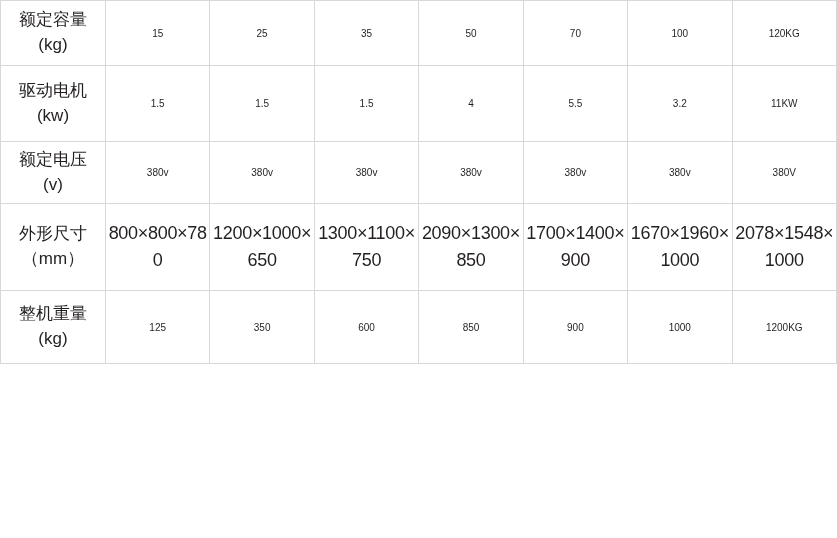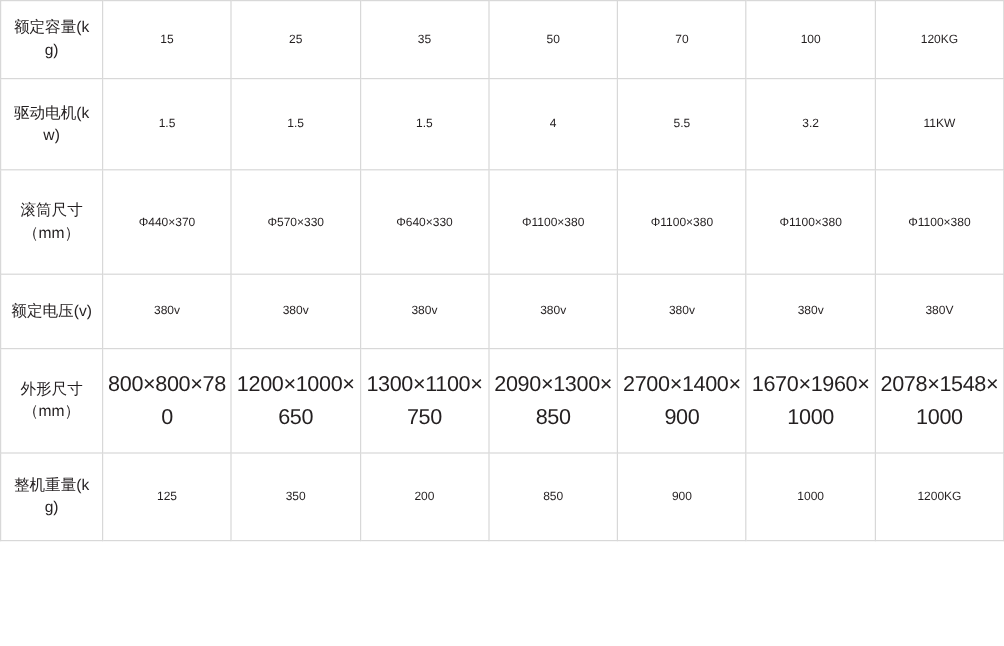--- a/index.html
+++ b/index.html
@@ -25,22 +25,22 @@
     vertical-align: middle;
     font-size: 13px;
     line-height: 1.5;
     color: #231f20;
     padding: 2px 1px;
     word-break: break-all;
     overflow: hidden;
   }
   .spec-table td.label {
     width: 70px;
-    font-size: 13px;
-    padding: 2px 7px;
+    font-size: 17px;
+    padding: 2px 17px;
     line-height: 1.45;
   }
   .spec-table td.val {
     font-size: 10px;
   }
   .spec-table tr.r1 td { height: 60px; }
   .spec-table tr.r2 td { height: 71px; }
   .spec-table tr.r3 td { height: 82px; }
   .spec-table tr.r4 td { height: 57px; }
   .spec-table tr.r5 td { height: 82px; }
@@ -69,54 +69,44 @@
     <tr class="r2">
       <td class="label">驱动电机(kw)</td>
       <td class="val">1.5</td>
       <td class="val">1.5</td>
       <td class="val">1.5</td>
       <td class="val">4</td>
       <td class="val">5.5</td>
       <td class="val">3.2</td>
       <td class="val">11KW</td>
     </tr>
-    <tr class="r3">
-      <td class="label">滚筒尺寸（mm）</td>
-      <td class="val">Φ440×370</td>
-      <td class="val">Φ570×330</td>
-      <td class="val">Φ640×330</td>
-      <td class="val">Φ1100×380</td>
-      <td class="val">Φ1100×380</td>
-      <td class="val">Φ1100×380</td>
-      <td class="val">Φ1100×380</td>
-    </tr>
     <tr class="r4">
       <td class="label">额定电压(v)</td>
       <td class="val">380v</td>
       <td class="val">380v</td>
       <td class="val">380v</td>
       <td class="val">380v</td>
       <td class="val">380v</td>
       <td class="val">380v</td>
       <td class="val">380V</td>
     </tr>
     <tr class="r6 dims">
       <td class="label">外形尺寸（mm）</td>
       <td class="val">800×800×780</td>
       <td class="val">1200×1000×650</td>
       <td class="val">1300×1100×750</td>
       <td class="val">2090×1300×850</td>
-      <td class="val">2700×1400×900</td>
+      <td class="val">1700×1400×900</td>
       <td class="val">1670×1960×1000</td>
       <td class="val">2078×1548×1000</td>
     </tr>
     <tr class="r7">
       <td class="label">整机重量(kg)</td>
       <td class="val">125</td>
       <td class="val">350</td>
-      <td class="val">200</td>
+      <td class="val">600</td>
       <td class="val">850</td>
       <td class="val">900</td>
       <td class="val">1000</td>
       <td class="val">1200KG</td>
     </tr>
   </tbody>
 </table>
 
 </body></html>

